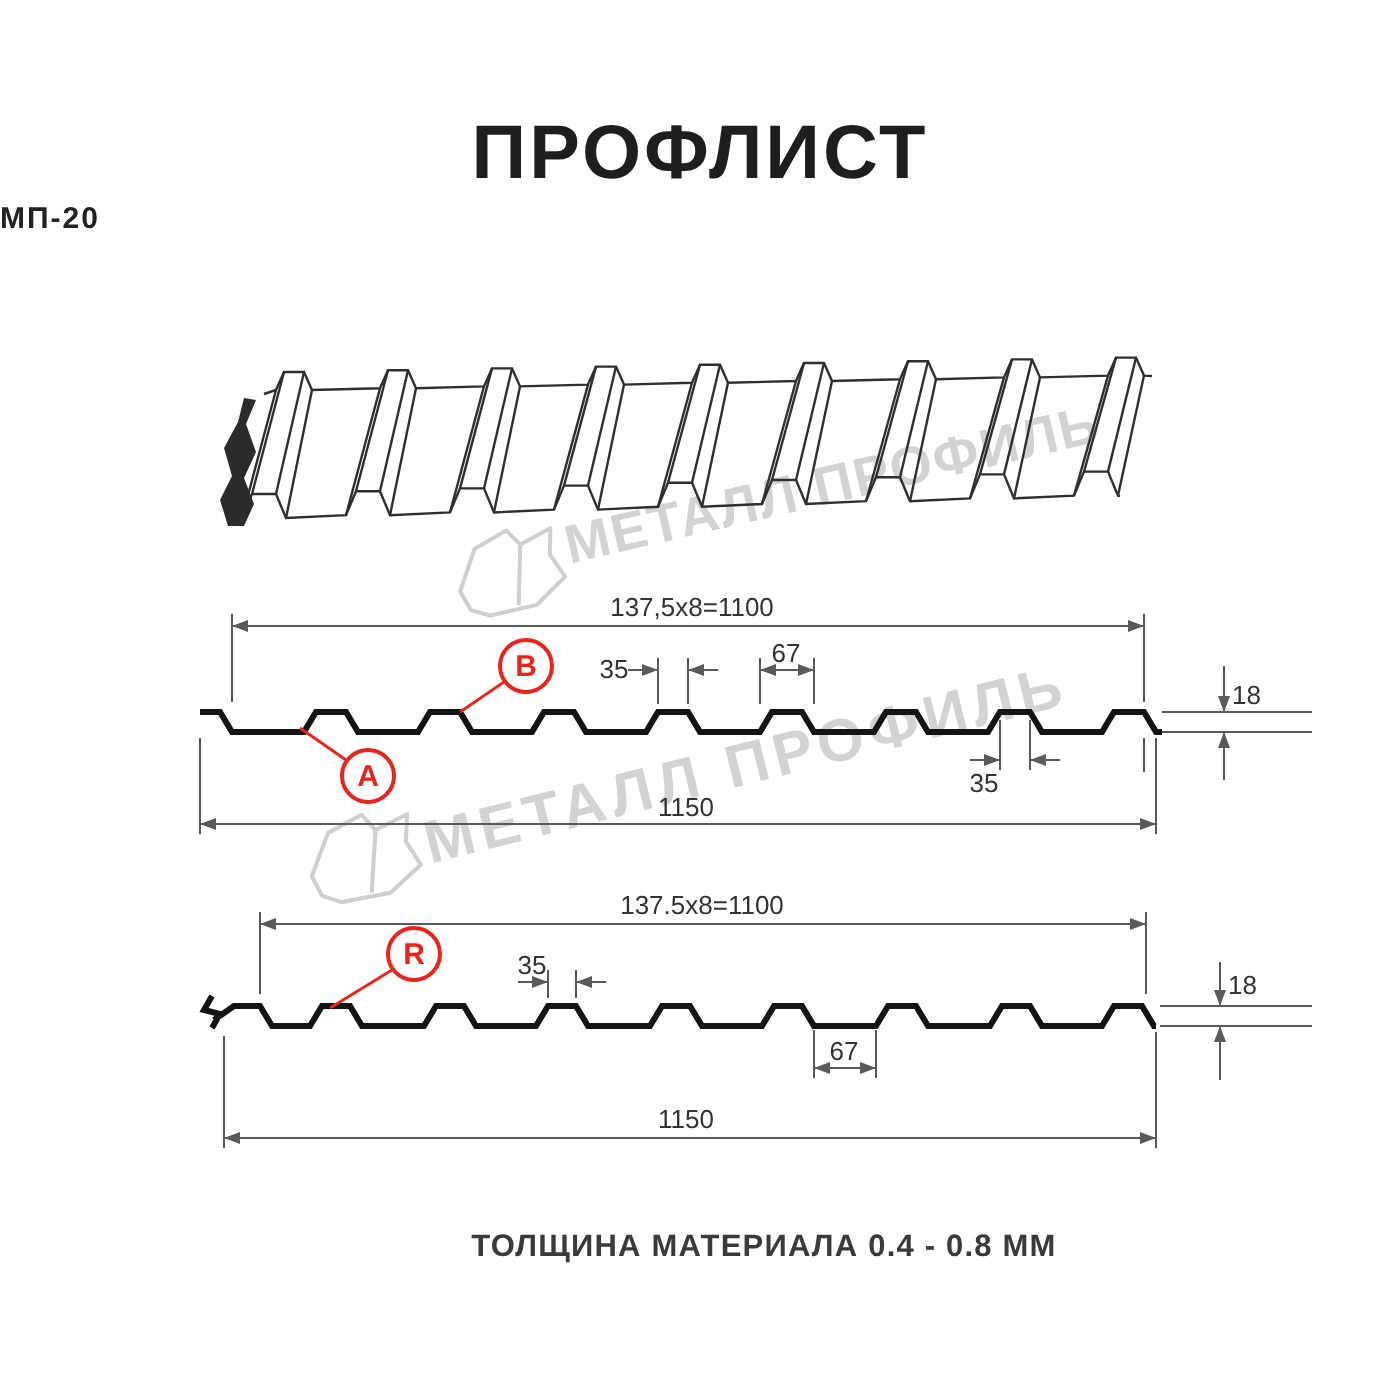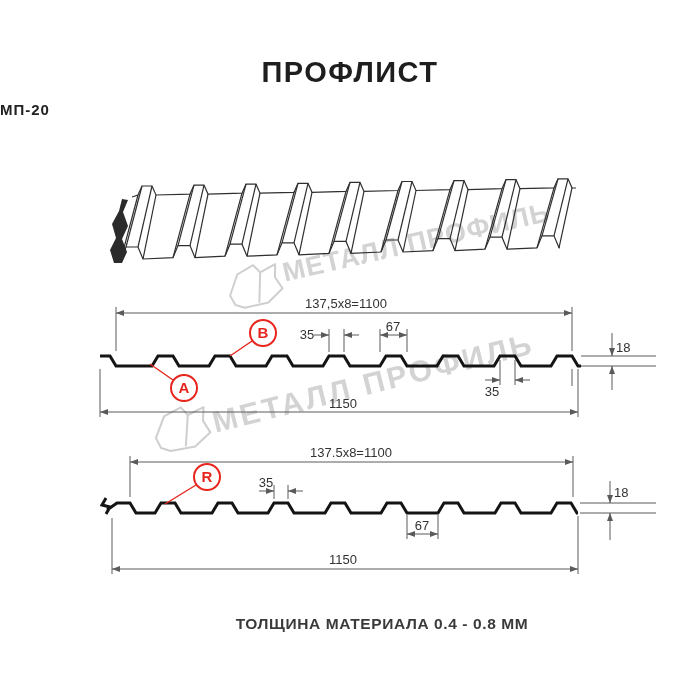--- a/index.html
+++ b/index.html
@@ -1,19 +1,19 @@
 <!DOCTYPE html>
 <html><head>
 <meta charset="utf-8">
 <style>
   html,body{margin:0;padding:0;background:#fff;}
   .stage{position:relative;width:700px;height:700px;background:#ffffff;overflow:hidden;
          font-family:"Liberation Sans",sans-serif;}
   .title{position:absolute;top:56px;left:0;width:100%;text-align:center;
-         font-size:29px;font-weight:800;letter-spacing:1.5px;color:#1e1e1e;}
+         font-size:38px;font-weight:800;letter-spacing:1.5px;color:#1e1e1e;}
   .subtitle{position:absolute;top:101px;left:0;width:100%;text-align:left;
          font-size:15px;font-weight:700;letter-spacing:1px;color:#222;}
   .footer{position:absolute;top:615px;left:0;width:100%;text-align:center;
          font-size:15.5px;font-weight:700;letter-spacing:.6px;color:#3a3a3a;margin-left:32px;}
   .wm-text{position:absolute;white-space:nowrap;font-weight:700;color:#d3d3d3;
          transform-origin:0 50%;}
   #wm1-text{left:283px;top:258px;font-size:27px;letter-spacing:1px;transform:rotate(-13deg);}
   #wm2-text{left:213px;top:406px;font-size:30px;letter-spacing:3px;transform:rotate(-14deg);}
   .wm-logo{position:absolute;}
   #wm1-logo{left:226px;top:262px;transform:rotate(-8deg);}

